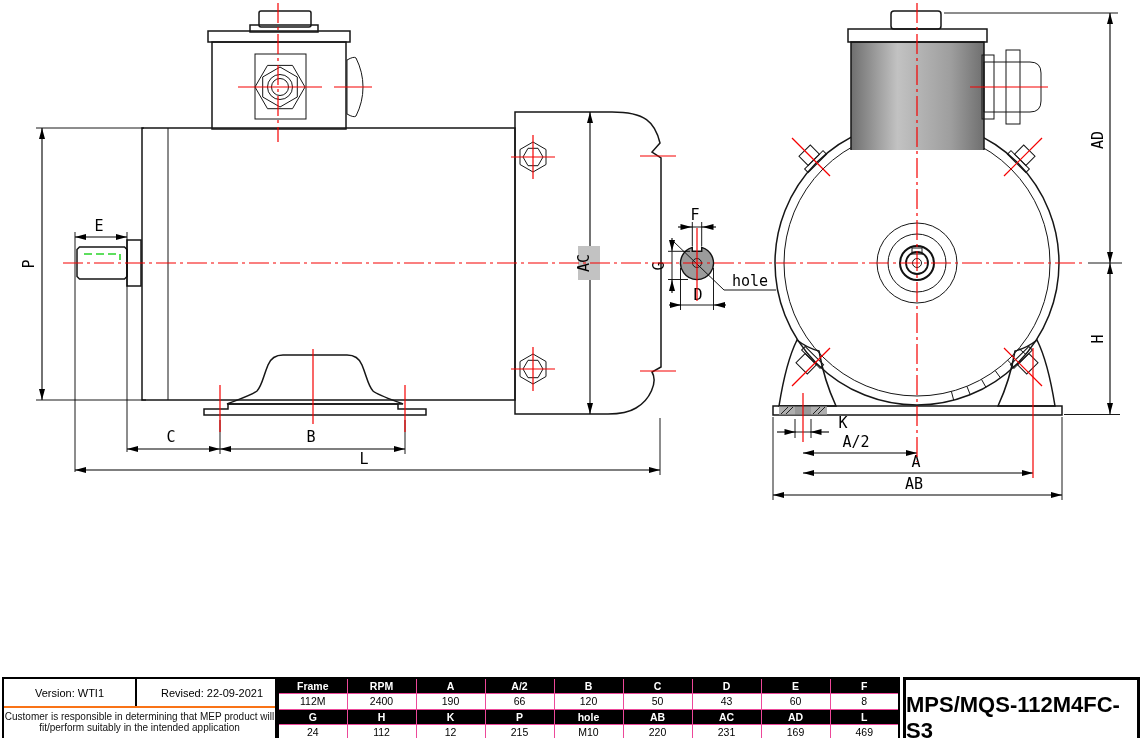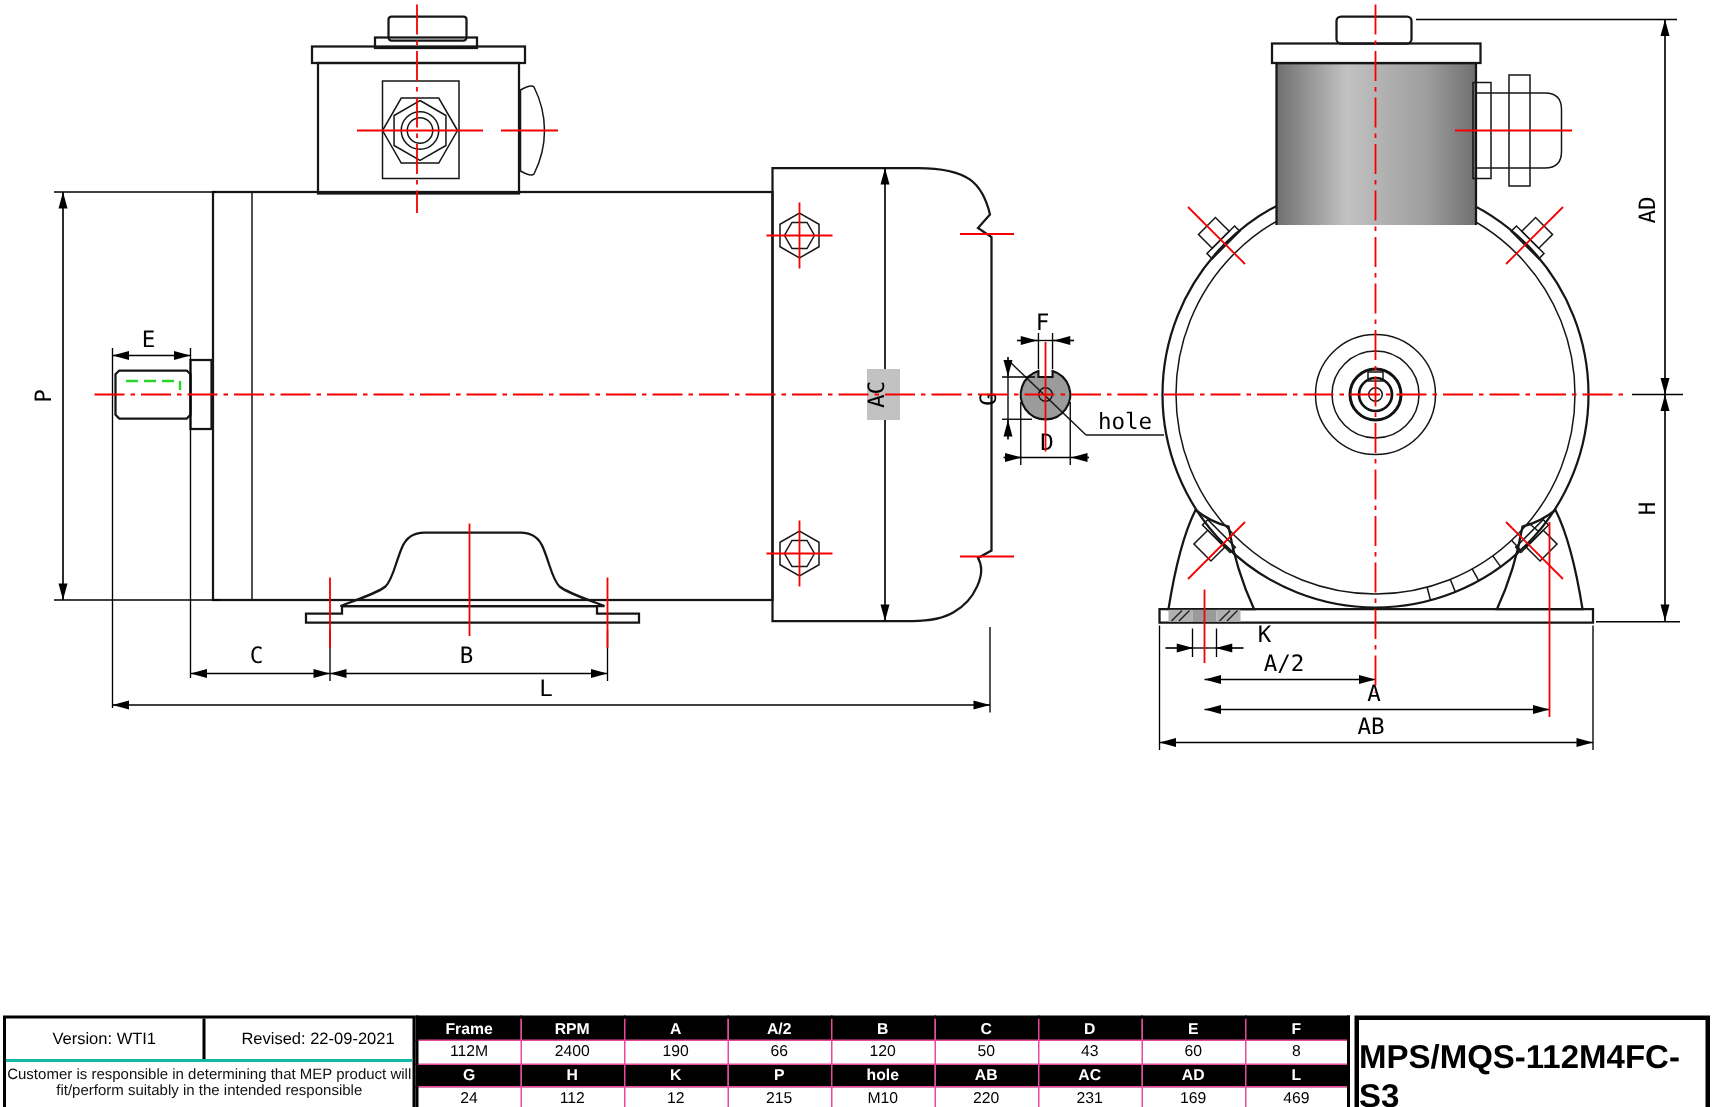--- a/index.html
+++ b/index.html
@@ -11,21 +11,21 @@
   .dim{stroke:#000;stroke-width:1.1;fill:none;}
   .ext{stroke:#000;stroke-width:0.9;fill:none;}
   .red{stroke:#f50000;stroke-width:1.2;fill:none;}
   .redd{stroke:#f50000;stroke-width:1.2;fill:none;stroke-dasharray:20 4 3 4;}
   .grn{stroke:#28d428;stroke-width:1.6;fill:none;stroke-dasharray:8 4;}
   .dt{font-family:"DejaVu Sans Mono",monospace;font-size:15px;fill:#000;text-anchor:middle;}
   .hatch{stroke:#222;stroke-width:1;}
 
   .infoblock{position:absolute;left:2px;top:677px;width:271px;height:80px;
              border:2px solid #000;background:#fff;font-size:11px;color:#000;}
-  .inforow1{display:flex;height:27px;border-bottom:2px solid #14b8a6;}
+  .inforow1{display:flex;height:27px;border-bottom:2px solid #f97316;}
   .inforow1 .cell{display:flex;align-items:center;justify-content:center;}
   .cell.version{width:131px;border-right:2px solid #000;}
   .cell.revised{flex:1;margin-left:12px;}
   .disclaimer{padding-top:3px;text-align:center;font-size:10px;line-height:11px;color:#111;}
 
   table.spec{position:absolute;left:277px;top:677px;width:623px;border-collapse:collapse;
              table-layout:fixed;border:2px solid #000;}
   table.spec td{border:1px solid #ec4899;text-align:center;vertical-align:middle;padding:0;
                 font-size:10.5px;line-height:1;}
   table.spec tr.hd td{background:#000;color:#fff;font-weight:bold;height:14px;}
@@ -307,21 +307,21 @@
   </g>
 </svg>
 
 <div class="infoblock">
   <div class="inforow1">
     <div class="cell version">Version: WTI1</div>
     <div class="cell revised">Revised: 22-09-2021</div>
   </div>
   <div class="disclaimer">
     <div>Customer is responsible in determining that MEP product will</div>
-    <div>fit/perform suitably in the intended responsible</div>
+    <div>fit/perform suitably in the intended application</div>
   </div>
 </div>
 
 <table class="spec">
   <tbody>
       <tr class="hd">
     <td>Frame</td>
     <td>RPM</td>
     <td>A</td>
     <td>A/2</td>

